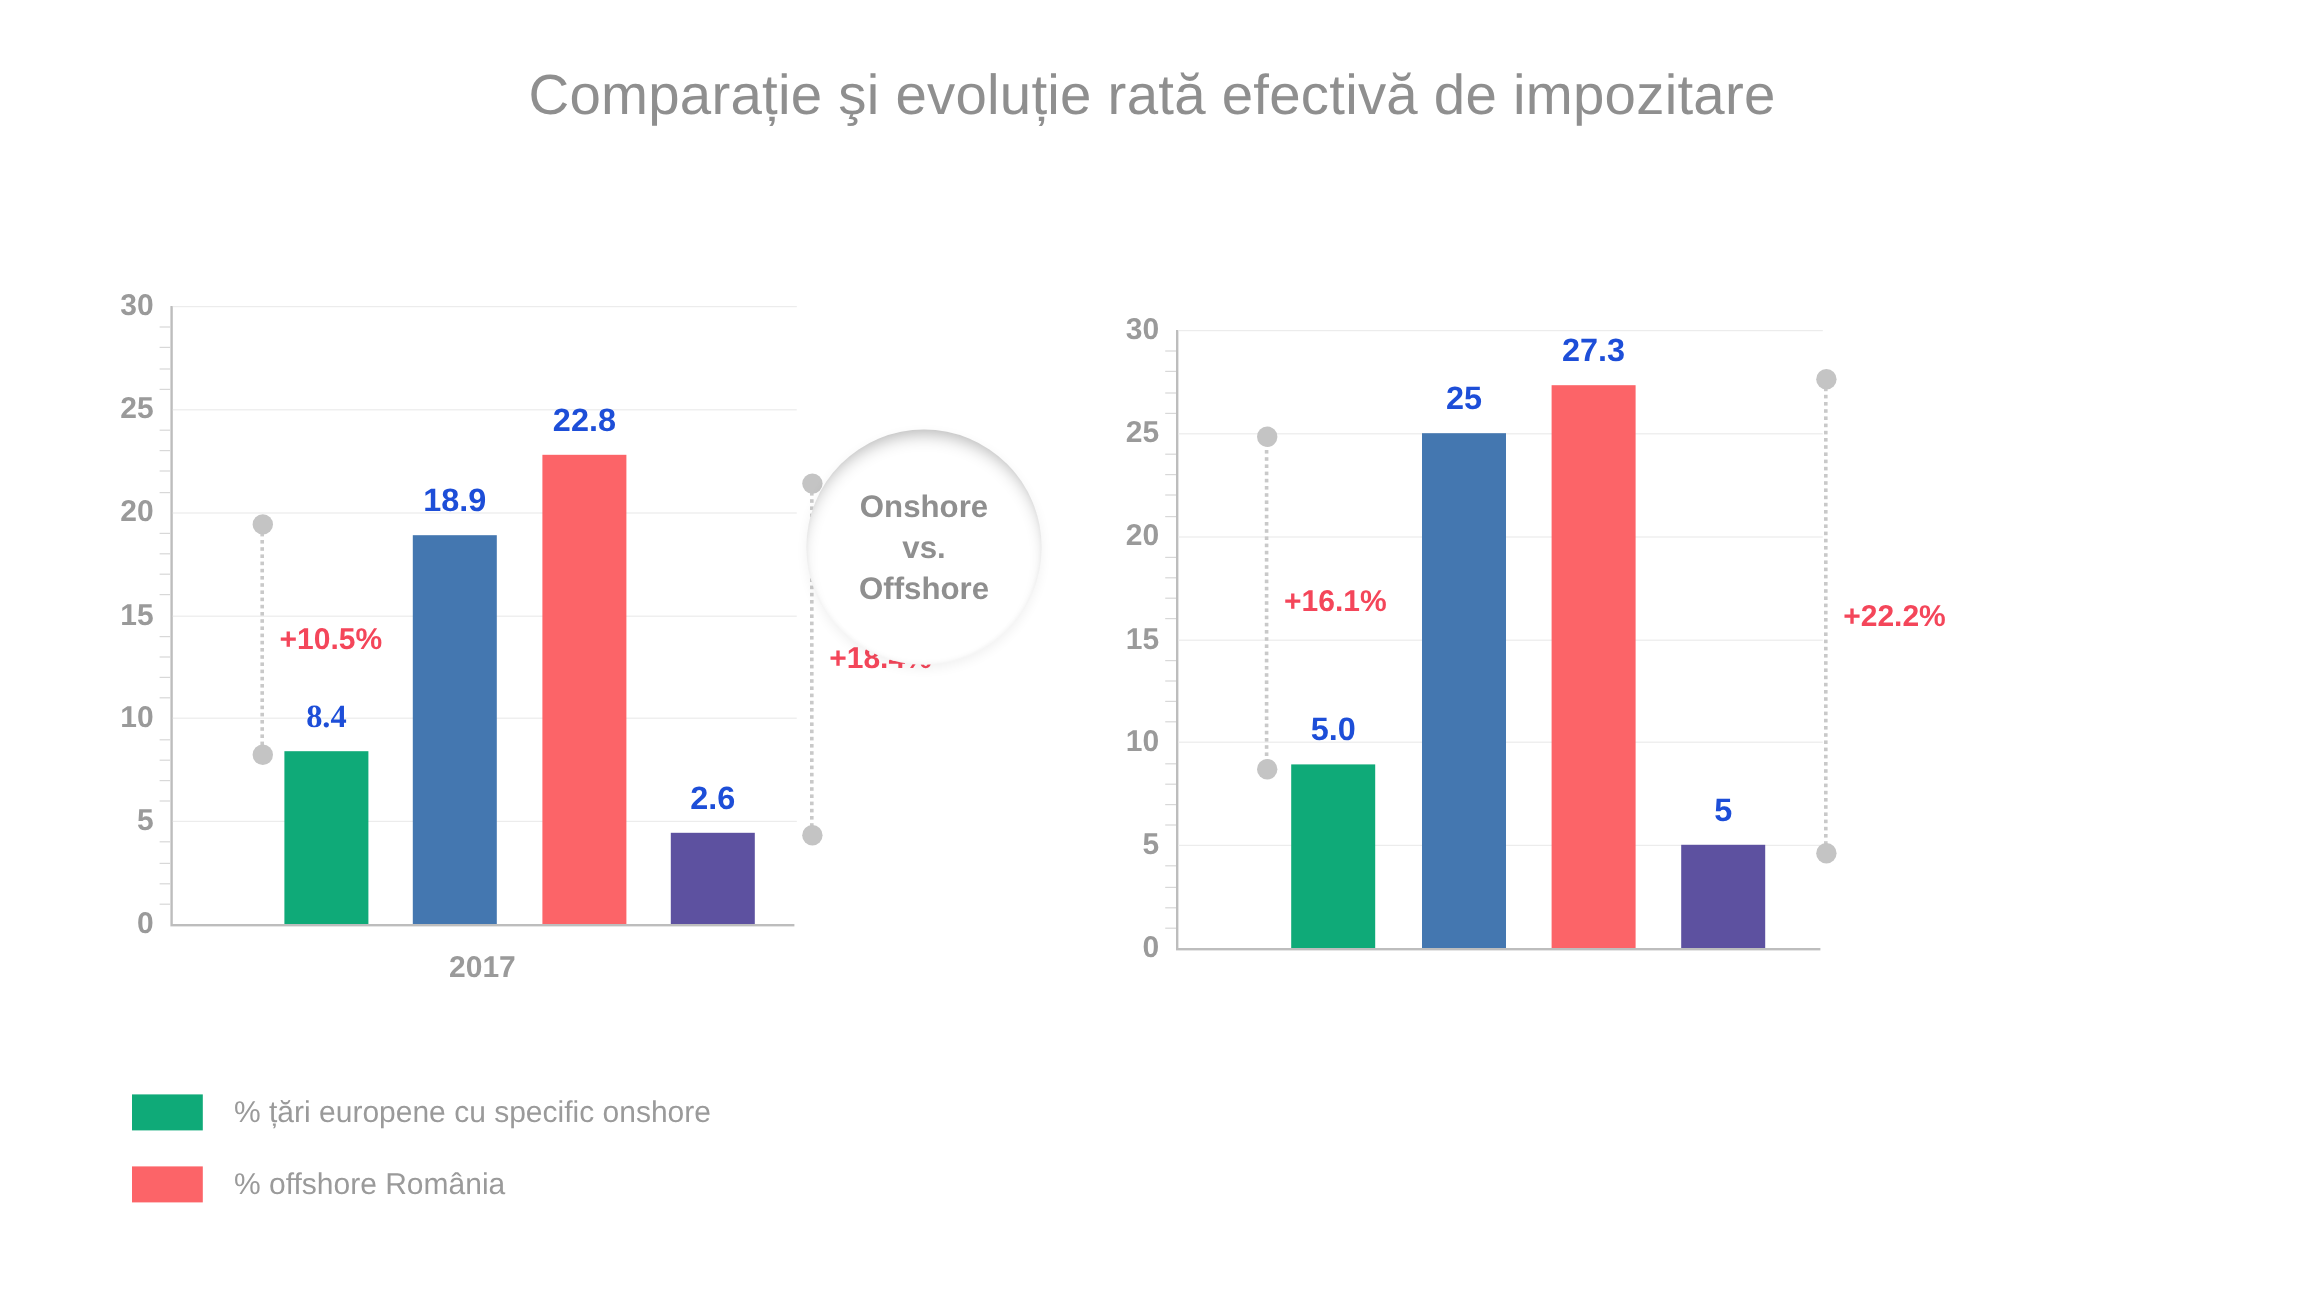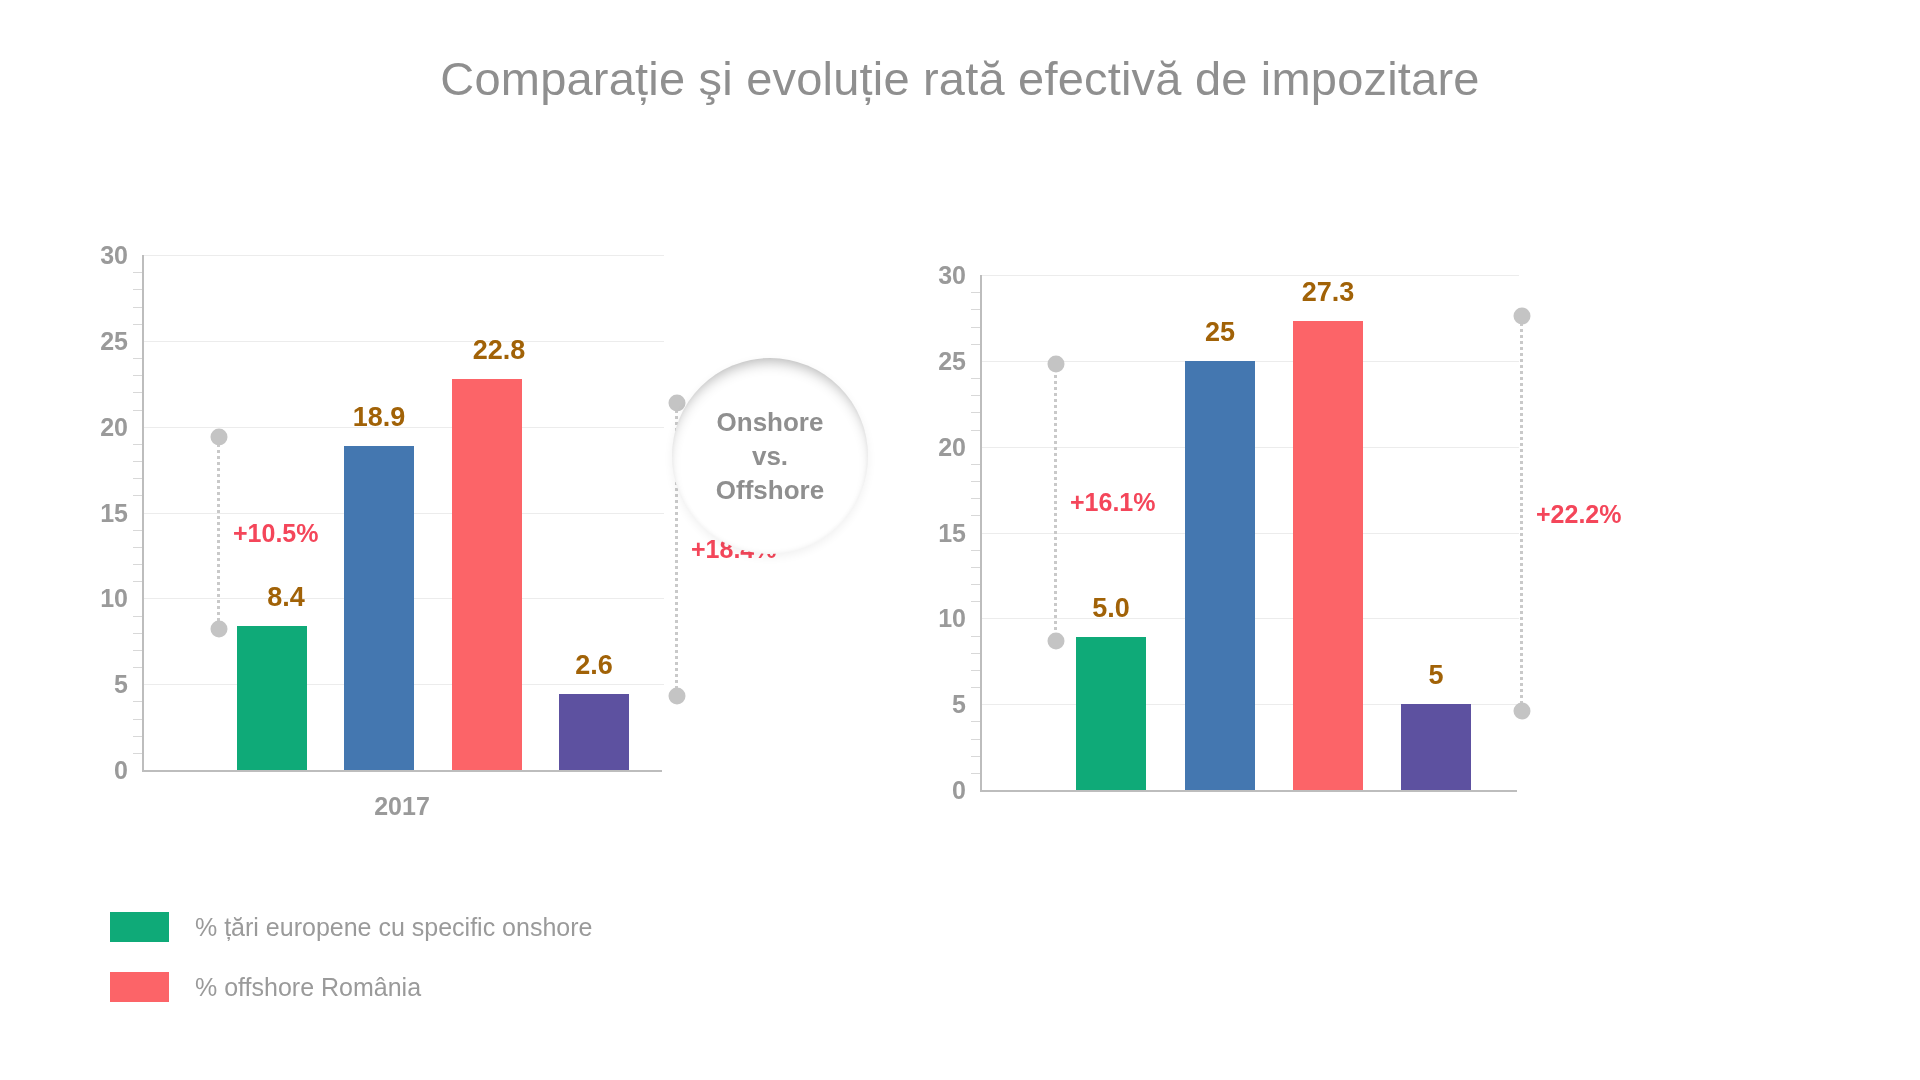--- a/index.html
+++ b/index.html
@@ -52,21 +52,21 @@
   .cat-label{
     position:absolute;
     font-size:25px;font-weight:700;color:#9a9a9a;
     text-align:center;white-space:nowrap;
   }
   .bar{
     position:absolute;bottom:0;
   }
   .bar-value{
     position:absolute;
-    font-size:27px;font-weight:700;color:#a16207;
+    font-size:27px;font-weight:700;color:#1d4ed8;
     white-space:nowrap;
     transform:translateX(-50%);
   }
   .conn-line{
     position:absolute;
     width:0;
     border-left:3px dotted #c9c9c9;
   }
   .conn-dot{
     position:absolute;
@@ -167,23 +167,23 @@
       <div class="conn-dot" style="left: 534.5px; top: 147.633px;"></div>
       <div class="conn-dot" style="left: 534.5px; top: 441.183px;"></div>
     </div>
 <div class="ytick-label" style="top: 580px; right: 542px;">0</div>
     <div class="ytick-label" style="top: 494.167px; right: 542px;">5</div>
     <div class="ytick-label" style="top: 408.333px; right: 542px;">10</div>
     <div class="ytick-label" style="top: 322.5px; right: 542px;">15</div>
     <div class="ytick-label" style="top: 236.667px; right: 542px;">20</div>
     <div class="ytick-label" style="top: 150.833px; right: 542px;">25</div>
     <div class="ytick-label" style="top: 65px; right: 542px;">30</div>
-    <div class="bar-value" style="left: 256px; top: 391.8px;">8.4</div>
+    <div class="bar-value" style="left: 242px; top: 391.8px; font-family: Liberation Serif, serif;">8.4</div>
     <div class="bar-value" style="left: 349px; top: 211.55px;">18.9</div>
-    <div class="bar-value" style="left: 457px; top: 144.6px; margin-left: 12px;">22.8</div>
+    <div class="bar-value" style="left: 457px; top: 144.6px;">22.8</div>
     <div class="bar-value" style="left: 564px; top: 460.467px;">2.6</div>
     <div class="cat-label" style="left: 112px; width: 520px; top: 602px;">2017</div>
     <div class="delta-label" style="left: 203px; top: 343.1px; color: rgb(244, 70, 90);">+10.5%</div>
     <div class="delta-label" style="left: 661px; top: 359.408px; color: rgb(244, 70, 90);">+18.4%</div>
   </div>
 
 <div id="center-badge">
   <span>Onshore</span>
   <span>vs.</span>
   <span>Offshore</span>

